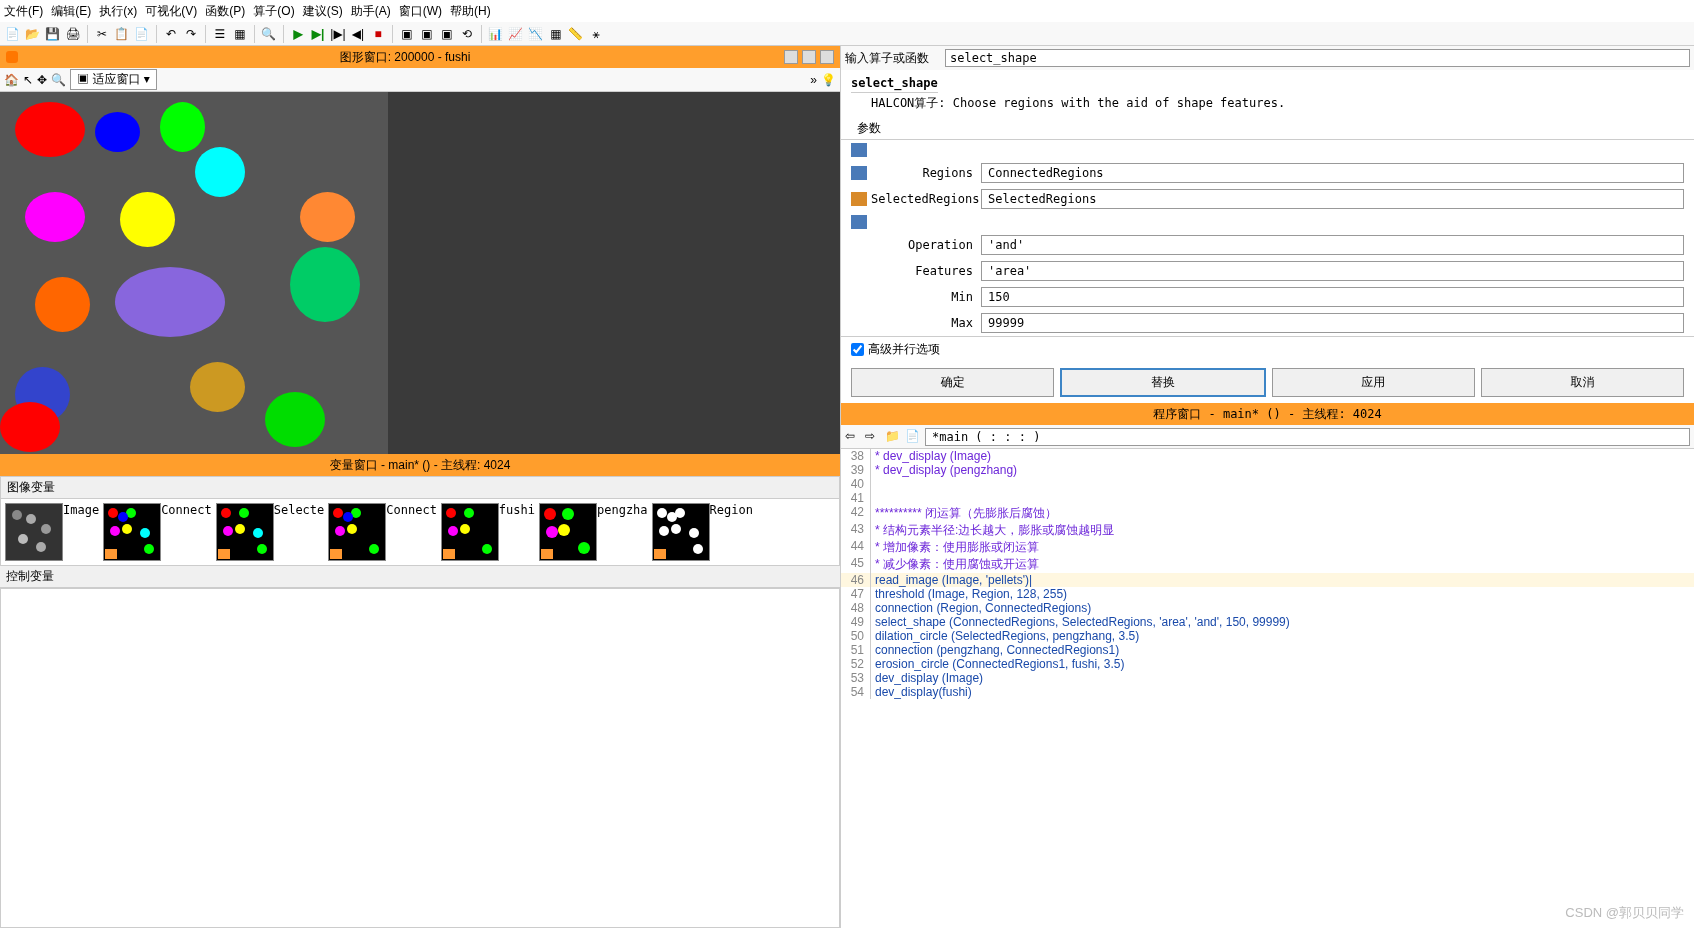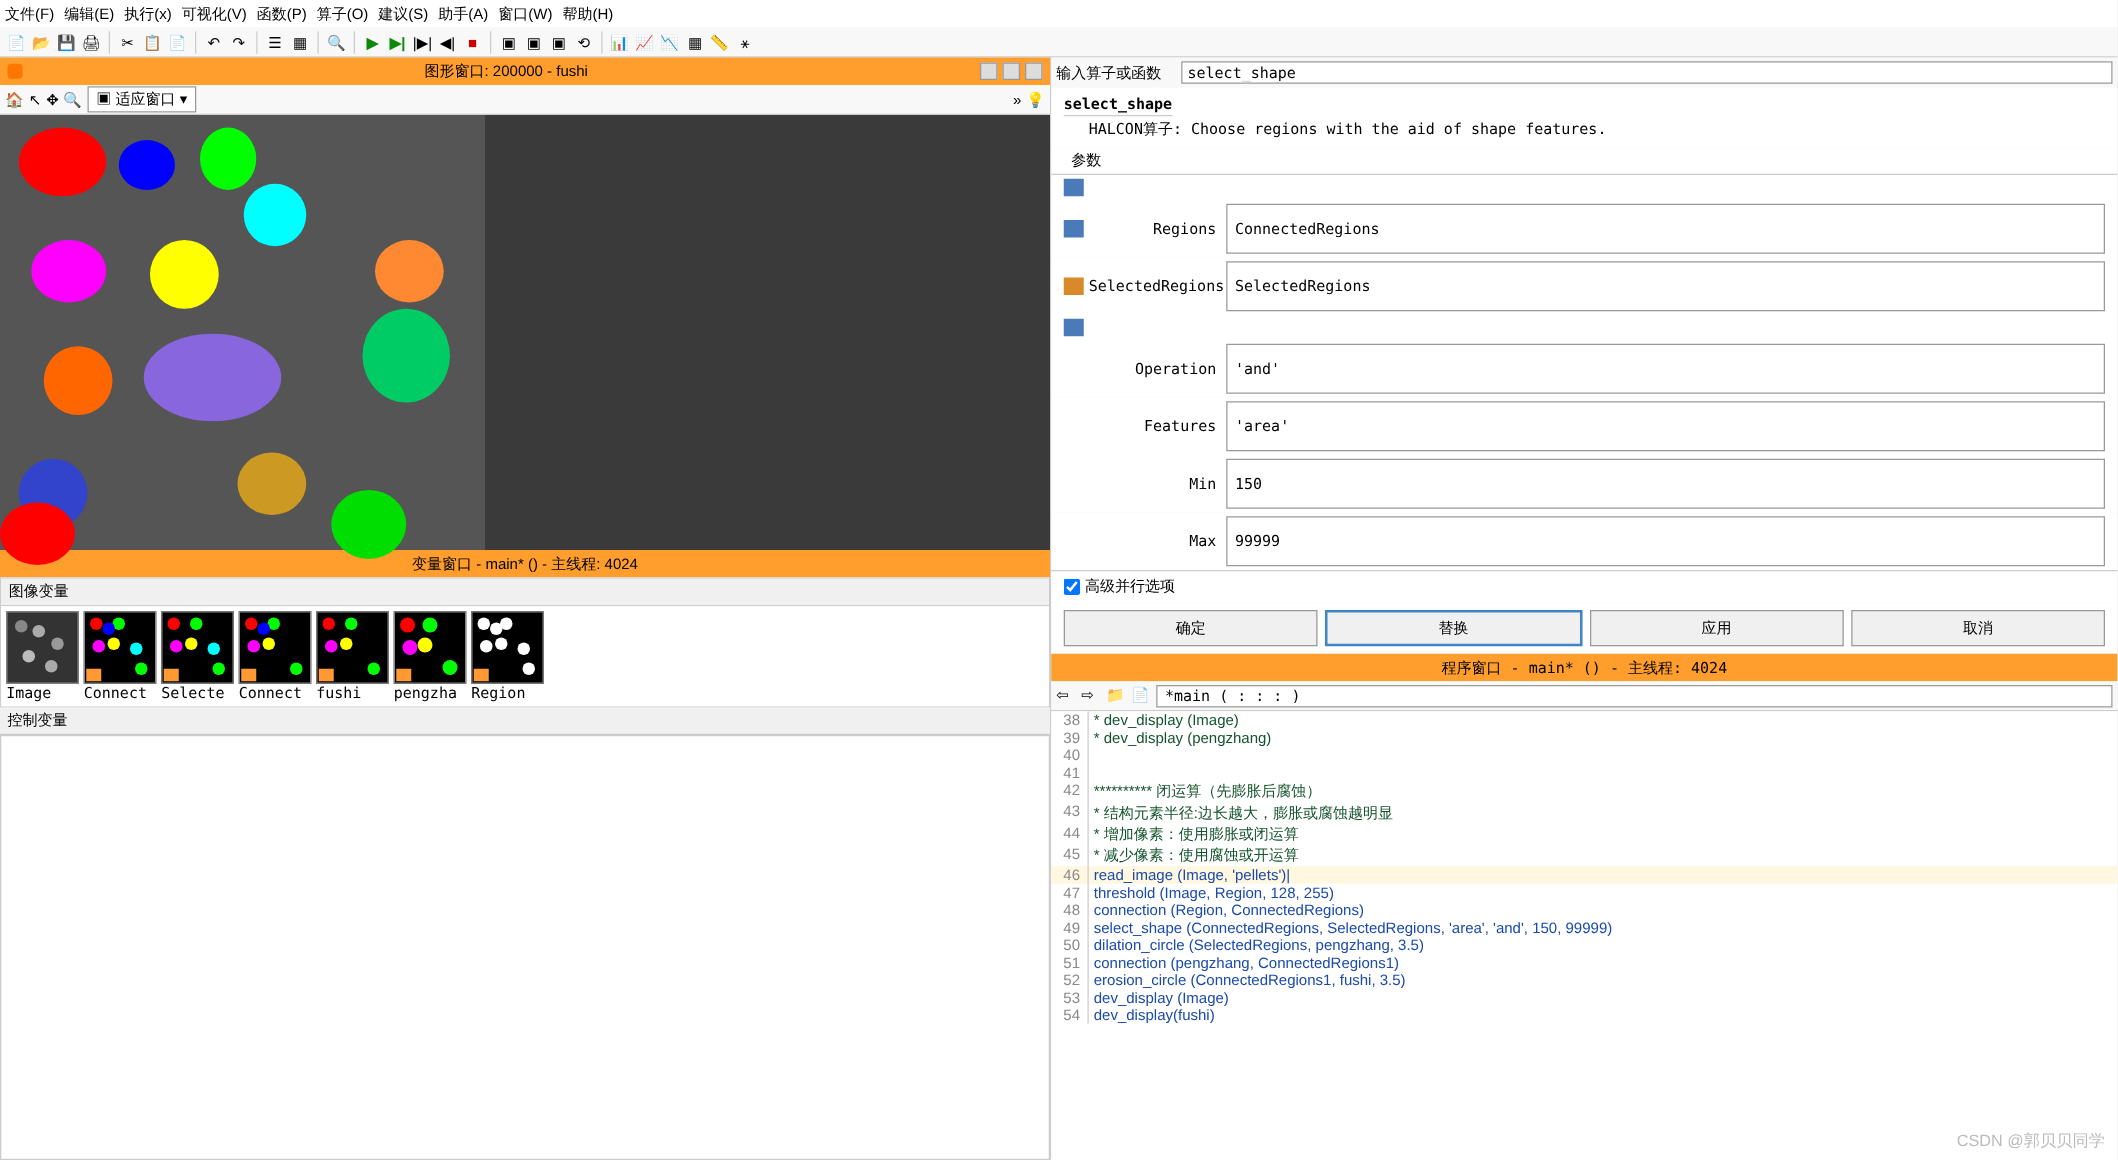--- a/index.html
+++ b/index.html
@@ -19,53 +19,53 @@
 .gfx-title .win-btn { width: 14px; height: 14px; background: #ddd; border: 1px solid #999; }
 .gfx-tools { height: 24px; background: #f8f8f8; border-bottom: 1px solid #ccc; display: flex; align-items: center; padding: 0 4px; gap: 4px; }
 .gfx-area { flex: 1; display: flex; background: #3a3a3a; }
 .gfx-canvas { width: 388px; height: 100%; background: #555; position: relative; }
 .blob { position: absolute; border-radius: 50%; }
 .var-title { height: 22px; background: #ff9e2c; display: flex; align-items: center; padding: 0 6px; }
 .var-title .title-text { flex: 1; text-align: center; }
 .var-section { background: #fff; border: 1px solid #ccc; }
 .var-sec-label { background: #f0f0f0; padding: 2px 6px; border-bottom: 1px solid #ccc; }
 .thumbs { display: flex; padding: 4px; gap: 4px; background: #fff; }
-.thumb { display: flex; flex-direction: column; align-items: flex-start; }
+.thumb { display: flex; flex-direction: row; align-items: flex-start; }
 .thumb-img { width: 58px; height: 58px; background: #000; border: 1px solid #888; position: relative; overflow: hidden; }
 .thumb-img.gray { background: #333; }
 .thumb-label { font-family: "Consolas", monospace; font-size: 12px; }
 .thumb-tag { position: absolute; bottom: 1px; left: 1px; width: 12px; height: 10px; background: #ff9933; }
 .ctrl-var { height: 340px; background: #fff; border: 1px solid #ccc; }
 .op-title { height: 22px; background: #ff9e2c; display: flex; align-items: center; padding: 0 6px; }
 .op-title .title-text { flex: 1; text-align: center; font-family: "Consolas", monospace; }
 .op-search { height: 24px; display: flex; align-items: center; padding: 2px 4px; background: #f8f8f8; }
 .op-search label { margin-right: 16px; }
 .op-search input { flex: 1; border: 1px solid #999; padding: 1px 4px; font-family: "Consolas", monospace; }
 .op-help { padding: 6px 10px; background: #fff; }
 .op-help .op-name { font-weight: bold; font-family: "Consolas", monospace; border-bottom: 1px solid #ccc; display: inline-block; padding-bottom: 2px; margin-bottom: 2px; }
 .op-help .op-desc { font-family: "Consolas", monospace; margin-left: 20px; }
 .params-head { padding: 2px 16px; border-bottom: 1px solid #ccc; background: #fff; }
 .param-row { display: flex; align-items: center; padding: 3px 10px; background: #fff; }
 .param-icon { width: 16px; height: 14px; background: #4a7ab8; margin-right: 4px; }
 .param-icon.orange { background: #d88a2a; }
 .param-label { width: 110px; text-align: right; font-family: "Consolas", monospace; padding-right: 8px; }
-.param-input { flex: 1; border: 1px solid #999; padding: 12px 6px; font-family: "Consolas", monospace; }
+.param-input { flex: 1; border: 1px solid #999; padding: 2px 6px; font-family: "Consolas", monospace; }
 .adv-opts { padding: 4px 10px; background: #fff; display: flex; align-items: center; gap: 4px; border-top: 1px solid #ccc; }
 .op-btns { display: flex; gap: 6px; padding: 6px 10px; background: #fff; }
 .op-btns button { flex: 1; padding: 4px 0; border: 1px solid #999; background: #f0f0f0; cursor: pointer; }
 .op-btns button.primary { border: 2px solid #3d85c6; }
 .prog-title { height: 22px; background: #ff9e2c; display: flex; align-items: center; padding: 0 6px; }
 .prog-title .title-text { flex: 1; text-align: center; font-family: "Consolas", monospace; }
 .prog-nav { height: 24px; background: #f8f8f8; display: flex; align-items: center; padding: 0 4px; gap: 4px; border-bottom: 1px solid #ccc; }
 .prog-nav .nav-arrow { width: 16px; height: 16px; }
 .prog-nav .proc-name { font-family: "Consolas", monospace; border: 1px solid #999; padding: 1px 6px; flex: 1; background: #fff; }
 .code { background: #fff; font-family: "Consolas", "Courier New", monospace; font-size: 13px; overflow: auto; flex: 1; }
 .code-line { display: flex; white-space: pre; }
 .lineno { width: 30px; text-align: right; color: #888; padding-right: 6px; user-select: none; border-right: 1px solid #ccc; margin-right: 4px; }
-.cmt { color: #14532d; }
+.cmt { color: #6d28d9; }
 .call { color: #1a4aaa; }
 .cursor-line { background: #fff7e0; }
 .watermark { position: absolute; bottom: 6px; right: 10px; color: #bbb; font-size: 13px; }
 .tb-play { color: #0a8a0a; font-weight: bold; }
 .tiny-blob { position: absolute; border-radius: 50%; width: 10px; height: 10px; }
 </style>
 </head>
 <body>
 
 <div class="menubar">

